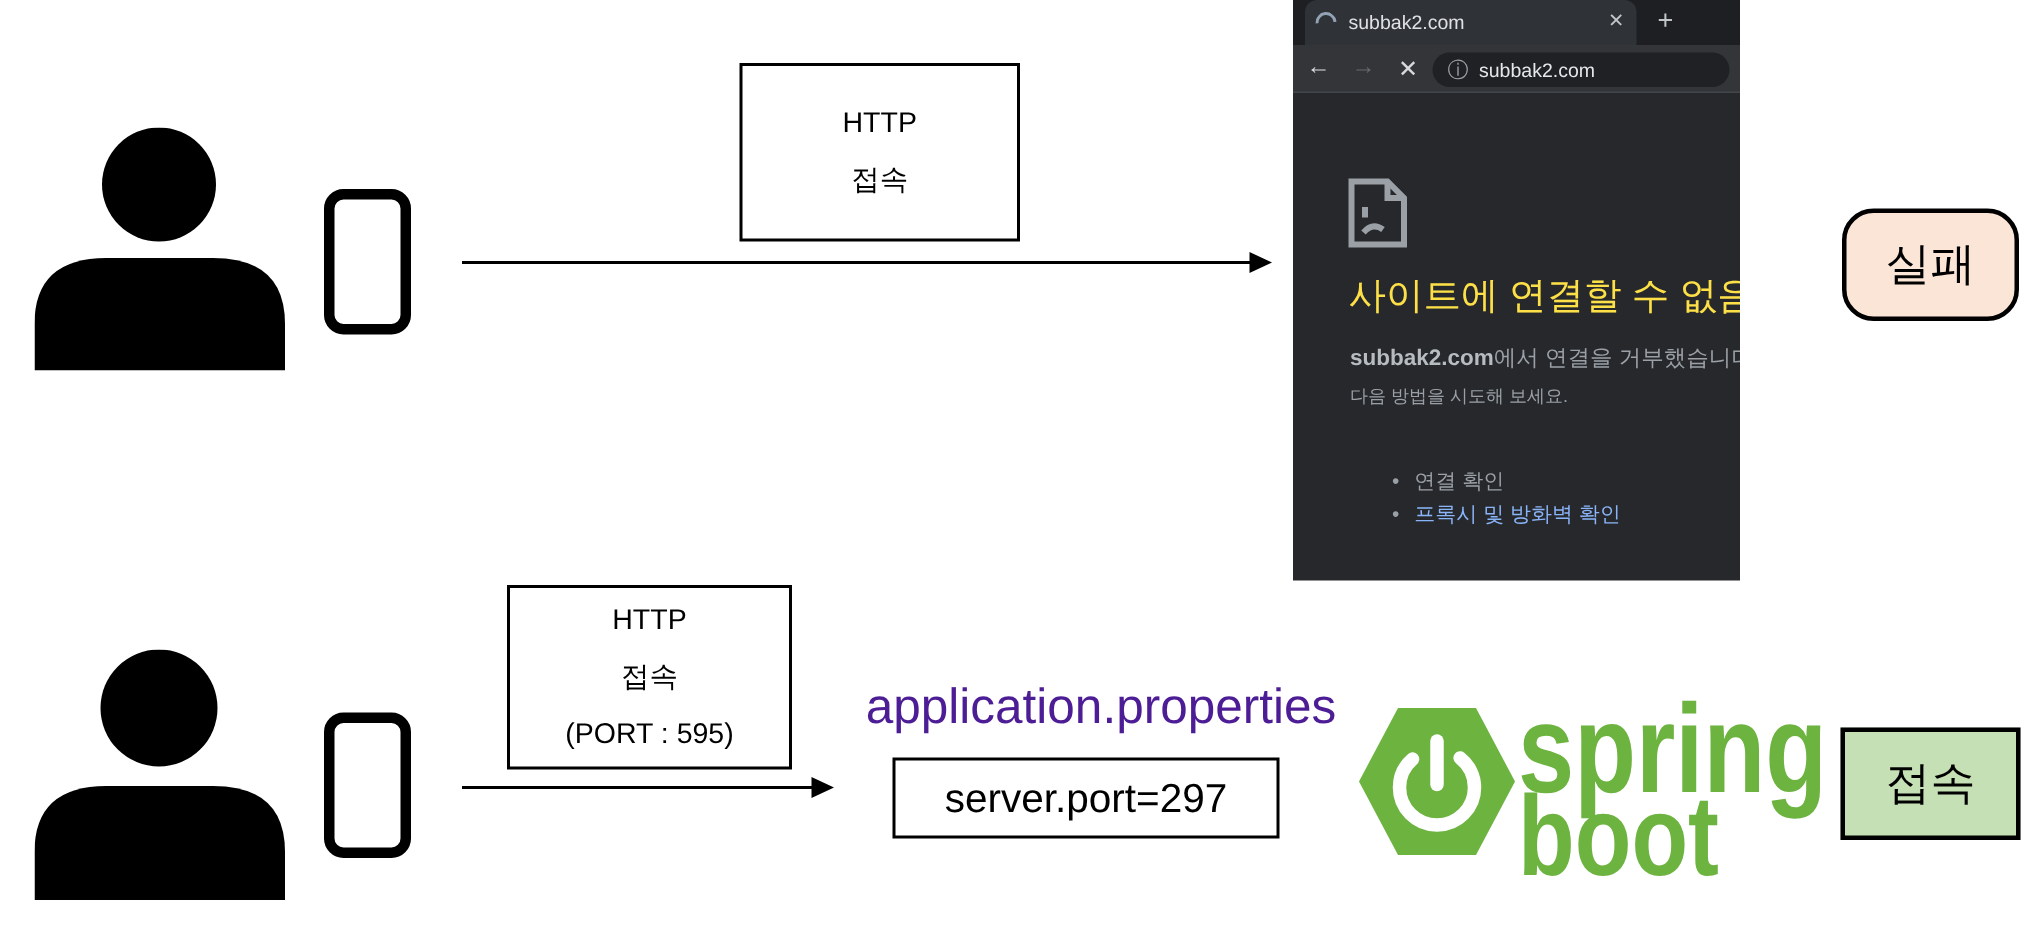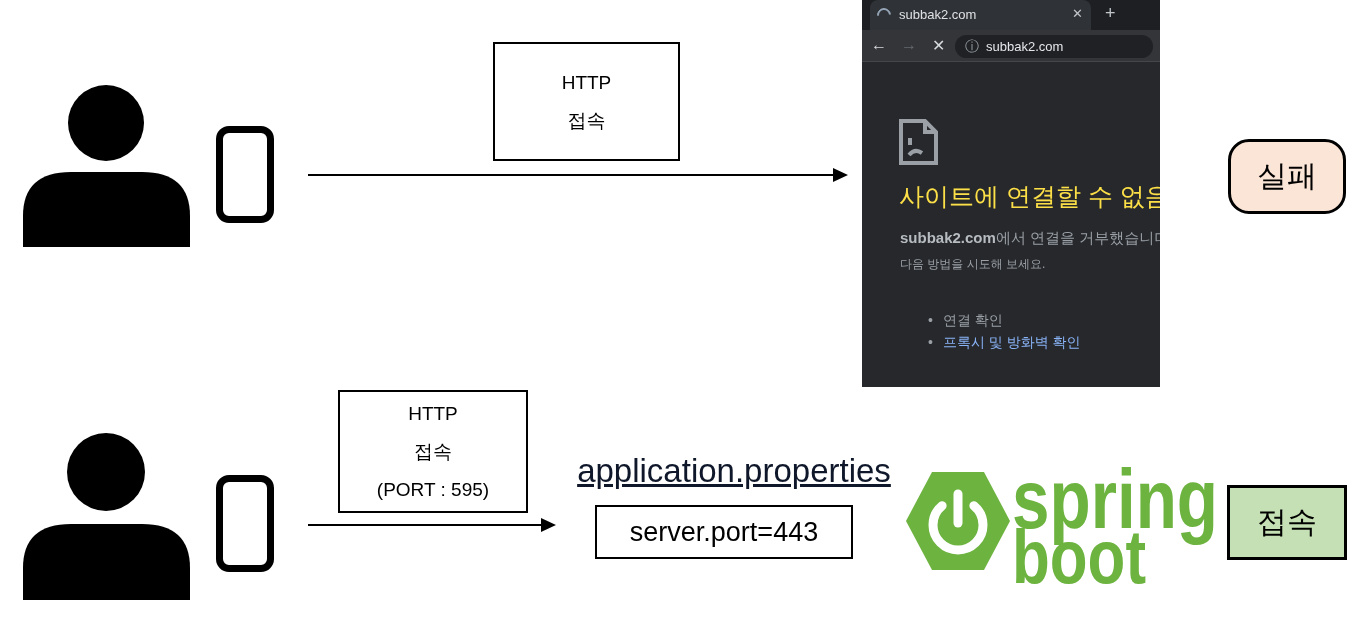--- a/index.html
+++ b/index.html
@@ -18,21 +18,21 @@
 
   .label-box {
     background:#fff; border:2.5px solid #000;
     display:flex; flex-direction:column; align-items:center; justify-content:center;
     font-size:19px; line-height:38px; color:#000; text-align:center;
   }
   .result-box {
     border:3px solid #000; display:flex; align-items:center; justify-content:center;
     font-size:30px; color:#000;
   }
-  .props-title { font-size:33px; color:#0f172a; text-align:center; white-space:nowrap;text-decoration:underline; }
+  .props-title { font-size:33px; color:#4c1d95; text-align:center; white-space:nowrap; }
   .props-box {
     background:#fff; border:2.5px solid #000; display:flex; align-items:center; justify-content:center;
     font-size:27px; color:#000;
   }
 
   
   .browser { width:298px; height:387px; background:#26282c; overflow:hidden; }
   .tabstrip { position:absolute; left:0; top:0; width:298px; height:30px; background:#1d1f22; }
   .tab { position:absolute; left:8px; top:0; width:221px; height:30px; background:#2f3236;
          border-radius:8px 8px 0 0; }
@@ -130,21 +130,21 @@
 
   <div class="abs label-box" style="left:338px; top:390px; width:190px; height:123px;">
     <span>HTTP</span>
     <span>접속</span>
     <span>(PORT : 595)</span>
   </div>
 
   <div class="abs props-title" style="left:575px; top:452px; width:318px;">application.properties</div>
 
   <div class="abs props-box" style="left:595px; top:505px; width:258px; height:54px;">
-    <span>server.port=443</span>
+    <span>server.port=297</span>
   </div>
 
   <svg class="abs" style="left:900px; top:450px;" width="320" height="142" viewBox="0 0 320 142">
     <polygon points="6,71 32,22 84,22 110,71 84,120 32,120" fill="#6db33f"></polygon>
     <circle cx="58" cy="75" r="25" fill="none" stroke="#ffffff" stroke-width="9" pathLength="100" stroke-dasharray="78 22" stroke-dashoffset="14" stroke-linecap="round"></circle>
     <line x1="58" y1="44" x2="58" y2="73" stroke="#ffffff" stroke-width="9" stroke-linecap="round"></line>
     <text x="112" y="78" font-size="84" font-weight="bold" fill="#6db33f" textLength="206" lengthAdjust="spacingAndGlyphs" font-family="Liberation Sans, DejaVu Sans, sans-serif">spring</text>
     <text x="112" y="133" font-size="76" font-weight="bold" fill="#6db33f" textLength="134" lengthAdjust="spacingAndGlyphs" font-family="Liberation Sans, DejaVu Sans, sans-serif">boot</text>
   </svg>
 

